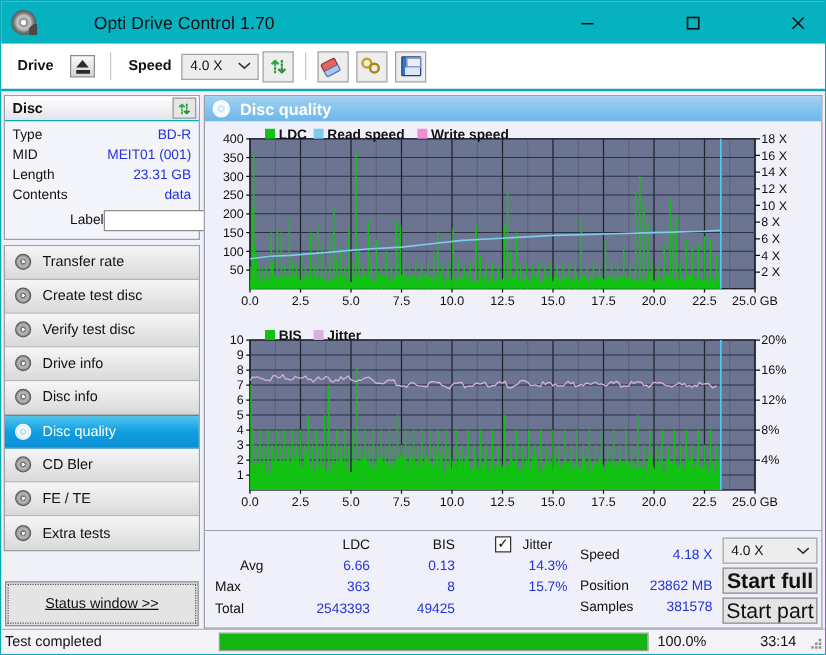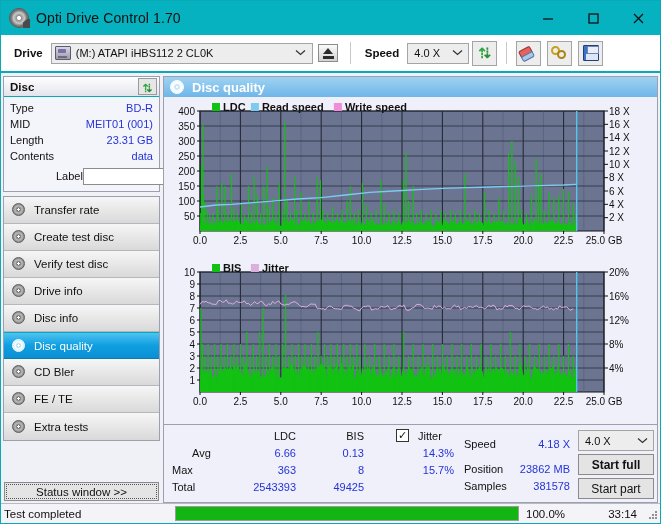--- a/index.html
+++ b/index.html
@@ -16,20 +16,21 @@
     border: 1px solid #0aa9b8;
     background: #f0f0f7;
     position: relative;
     display: flex; flex-direction: column;
   }
   
   .titlebar {
     height: 34px; background: #06b2c0;
     display: flex; align-items: center;
     flex: 0 0 auto;
+    gap: 39px;
   }
   .title-icon {
     width: 20px; height: 20px; margin-left: 8px; margin-right: 7px;
     border-radius: 50%;
     background: radial-gradient(circle at 50% 50%, #ffffff 0%, #ffffff 16%, #8c8c8c 17%, #c9c9c9 42%, #6f6f6f 64%, #b9b9b9 100%);
     border: 1px solid #5a5a5a;
     position: relative; flex: 0 0 auto;
   }
   .title-icon:after {
     content:""; position:absolute; right:-2px; bottom:-1px;
@@ -142,23 +143,23 @@
     background: radial-gradient(circle at 50% 50%, #ffffff 0%, #ffffff 15%, #6f6f6f 17%, #bcbcbc 45%, #8a8a8a 70%, #d3d3d3 100%);
     border:1px solid #5d5d5d;
   }
   .navitem.active .nav-ico .disc {
     background: radial-gradient(circle at 50% 50%, #ffffff 0%, #ffffff 15%, #9fd9f3 17%, #ffffff 45%, #cdeafb 70%, #ffffff 100%);
     border:1px solid #ffffff;
   }
   .sb-filler { flex:1 1 auto; min-height:4px; }
   .status-btn-wrap { padding: 3px 1px 2px 1px; }
   .status-btn {
-    height:19px; border:1px solid #8b8b8b; background:#e4e4e4;
+    height:36px; border:1px solid #8b8b8b; background:#e4e4e4;
     display:flex; align-items:center; justify-content:center;
-    font-size:11.5px; color:#111; outline:1px dotted #555; outline-offset:-3px;
+    font-size:11.5px; color:#111; outline:1px dotted #555; outline-offset:-3px;text-decoration:underline;
   }
   
   .main { flex:1 1 auto; margin-left:3px; display:flex; flex-direction:column; min-width:0; }
   .chart-box { border:1px solid #9aa0ad; background:#f0f0fb; display:flex; flex-direction:column; flex:1 1 auto; min-height:0;}
   .chart-head {
     height:20px; background: linear-gradient(#9fd2f2,#6fb6e8);
     display:flex; align-items:center; padding-left:6px; flex:0 0 auto;
   }
   .chart-head .ico { width:14px;height:14px;border-radius:50%;
      background: radial-gradient(circle at 50% 50%, #ffffff 0%, #ffffff 15%, #bfe2f7 17%, #ffffff 50%, #d8eefc 100%);
@@ -170,21 +171,21 @@
   .stats {
     border:1px solid #9aa0ad; border-top:none; background:#f0f0fb;
     height:78px; position:relative; flex:0 0 auto;
   }
   .stats .lbl { position:absolute; font-size:11px; color:#111; }
   .stats .val { position:absolute; font-size:11px; color:#2433d8; text-align:right; }
   .chk { position:absolute; width:13px;height:13px;border:1px solid #333;background:#fff;
     display:flex;align-items:center;justify-content:center;font-size:11px;color:#111;line-height:1;}
   .sbtn {
     position:absolute; border:1px solid #8b8b8b; background:#e4e4e4;
-    display:flex;align-items:center;justify-content:center; font-size:12px; color:#111;
+    display:flex;align-items:center;justify-content:center; font-size:17px; color:#111;
   }
   
   .statusbar {
     height:20px; display:flex; align-items:center; background:#f3f3f8;
     border-top:1px solid #b9b9c4; flex:0 0 auto;
   }
   .st-text { width:174px; padding-left:3px; font-size:11.5px; color:#111; }
   .st-prog { flex:1 1 auto; height:15px; border:1px solid #9c9c9c; background:#ffffff; position:relative; }
   .st-prog .fill { position:absolute; left:0; top:0; bottom:0; background:#13b513; width:100%; }
   .st-pct { width:62px; text-align:left; padding-left:7px; font-size:11.5px; color:#111; }
@@ -215,29 +216,20 @@
       <svg width="14" height="14" viewBox="0 0 14 14">
           <line x1="3" y1="3" x2="12" y2="12" stroke="#111" stroke-width="1.3"></line>
           <line x1="12" y1="3" x2="3" y2="12" stroke="#111" stroke-width="1.3"></line>
         </svg>
     </div>
   </div>
 
 
   <div class="toolbar">
     <div class="tb-label">Drive</div>
-    <div class="combo" id="drive-combo">
-      <div class="drive-ico"></div>
-      <div class="cb-text">(M:) ATAPI iHBS112  2 CL0K</div>
-      <div class="cb-arrow">
-        <svg width="11" height="7" viewBox="0 0 11 7">
-            <polyline points="1,1.5 5.5,5.5 10,1.5" fill="none" stroke="#333" stroke-width="1.2"></polyline>
-          </svg>
-      </div>
-    </div>
     <div class="tbtn plain">
       <div class="eject">
           <i></i>
           <b></b>
         </div>
     </div>
     <div class="tbsep"></div>
     <div class="tb-label">Speed</div>
     <div class="combo" id="speed-combo">
       <div class="cb-text">4.0 X</div>

